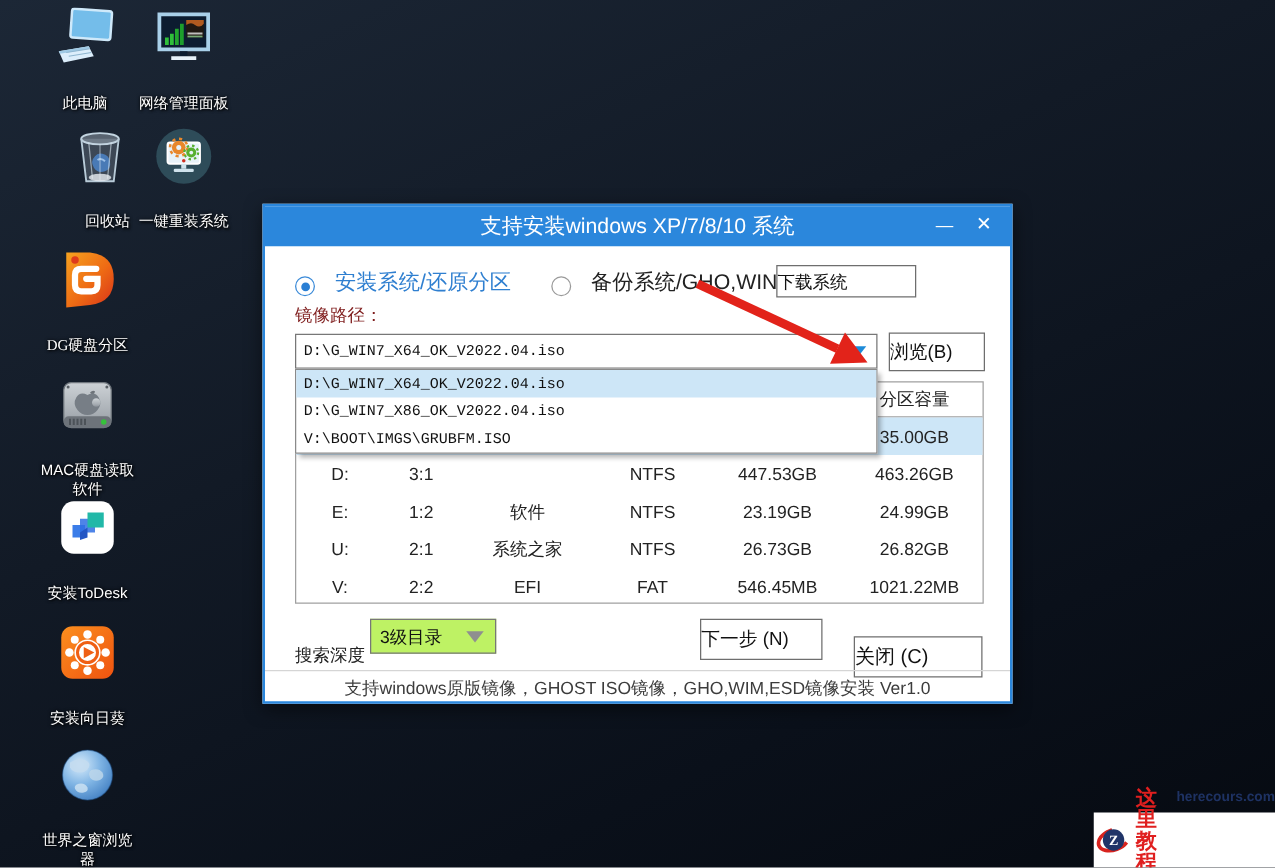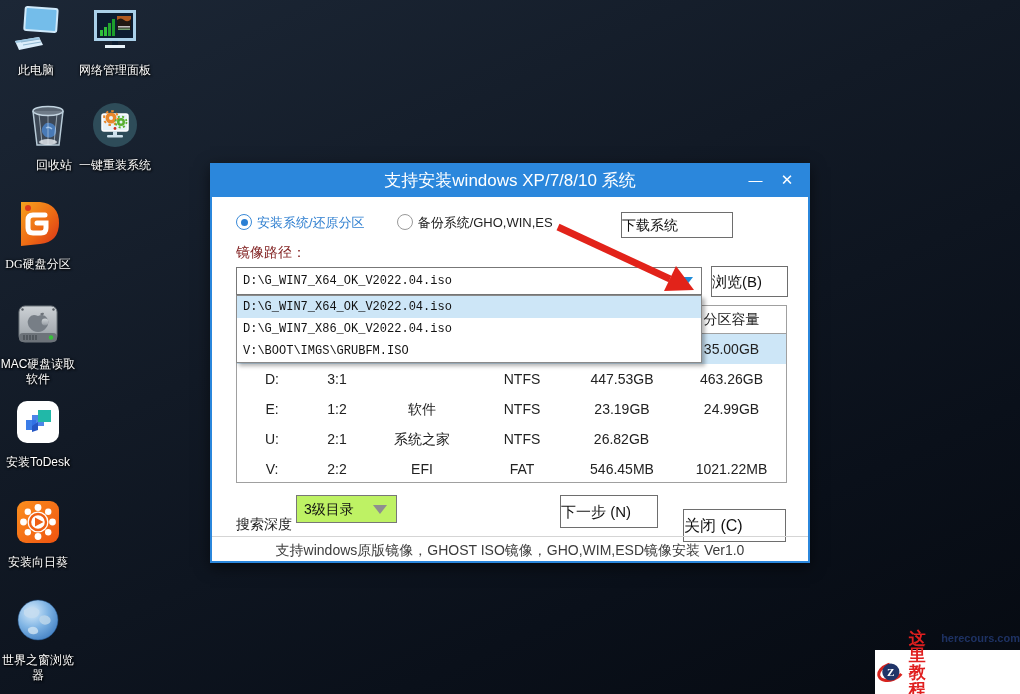--- a/index.html
+++ b/index.html
@@ -1,37 +1,37 @@
 <!DOCTYPE html>
 <html><head>
 <meta charset="utf-8">
 <style>
   html,body{margin:0;padding:0;}
   body{width:1020px;height:694px;overflow:hidden;position:relative;
        font-family:"Liberation Sans",sans-serif;
        background:linear-gradient(155deg,#1c2736 0%,#121a26 40%,#0a101a 75%,#060a11 100%);}
   
-  .dicon{position:absolute;display:flex;flex-direction:column;align-items:center;gap:9px;cursor:default;}
+  .dicon{position:absolute;display:flex;flex-direction:column;align-items:center;gap:21px;cursor:default;padding-left:32px;}
   .dicon .ilabel{font-size:12px;line-height:15px;color:#fff;text-align:center;
                  text-shadow:1px 1px 2px #000,0 0 3px #000;}
   .dicon svg{display:block;}
   
   .dialog{position:absolute;left:210px;top:163px;width:600px;height:400px;
           background:#fff;border:2px solid #2b87dc;box-sizing:border-box;
           box-shadow:0 4px 14px rgba(0,0,0,.55);}
   .titlebar{position:absolute;left:0;top:0;right:0;height:32px;background:#2b87dc;}
   .title{position:absolute;left:0;right:0;top:0;height:32px;line-height:32px;text-align:center;
          color:#fff;font-size:17px;}
   .wbtn{position:absolute;top:0;width:30px;height:32px;line-height:30px;text-align:center;
         color:#fff;font-size:14px;cursor:pointer;}
   .wbtn.min{right:38px;letter-spacing:-1px;}
   .wbtn.cls{right:6px;font-size:15px;}
   
   .radio-row{position:absolute;left:24px;top:49px;display:flex;align-items:center;gap:10px;}
-  .radio{display:flex;align-items:flex-start;gap:5px;font-size:13px;cursor:pointer;}
+  .radio{display:flex;align-items:flex-end;gap:16px;font-size:17px;cursor:pointer;}
   .rdot{width:14px;height:14px;border-radius:50%;border:1px solid #9a9a9a;background:#fff;
         display:flex;align-items:center;justify-content:center;}
   .radio.sel .rdot{border-color:#3a8ad8;}
   .radio.sel .rdot::after{content:"";width:7px;height:7px;border-radius:50%;background:#2a7fd4;}
   .radio.sel{color:#2f7fd0;}
   .radio.unsel{color:#222;}
   .radio2{margin-left:22px;}
   .btn{position:absolute;background:#fff;border:1px solid #6e6e6e;color:#111;
        cursor:pointer;box-sizing:border-box;}
   .btn-download{left:409px;top:47px;width:112px;height:26px;line-height:24px;font-size:14px;}
@@ -300,20 +300,21 @@
       <span class="pc pc3">软件</span>
       <span class="pc pc4">NTFS</span>
       <span class="pc pc5">23.19GB</span>
       <span class="pc pc6">24.99GB</span>
     </div>
     <div class="prow">
       <span class="pc pc1">U:</span>
       <span class="pc pc2">2:1</span>
       <span class="pc pc3">系统之家</span>
       <span class="pc pc4">NTFS</span>
+      <span class="pc pc5">26.73GB</span>
       <span class="pc pc6">26.82GB</span>
     </div>
     <div class="prow">
       <span class="pc pc1">V:</span>
       <span class="pc pc2">2:2</span>
       <span class="pc pc3">EFI</span>
       <span class="pc pc4">FAT</span>
       <span class="pc pc5">546.45MB</span>
       <span class="pc pc6">1021.22MB</span>
     </div>

